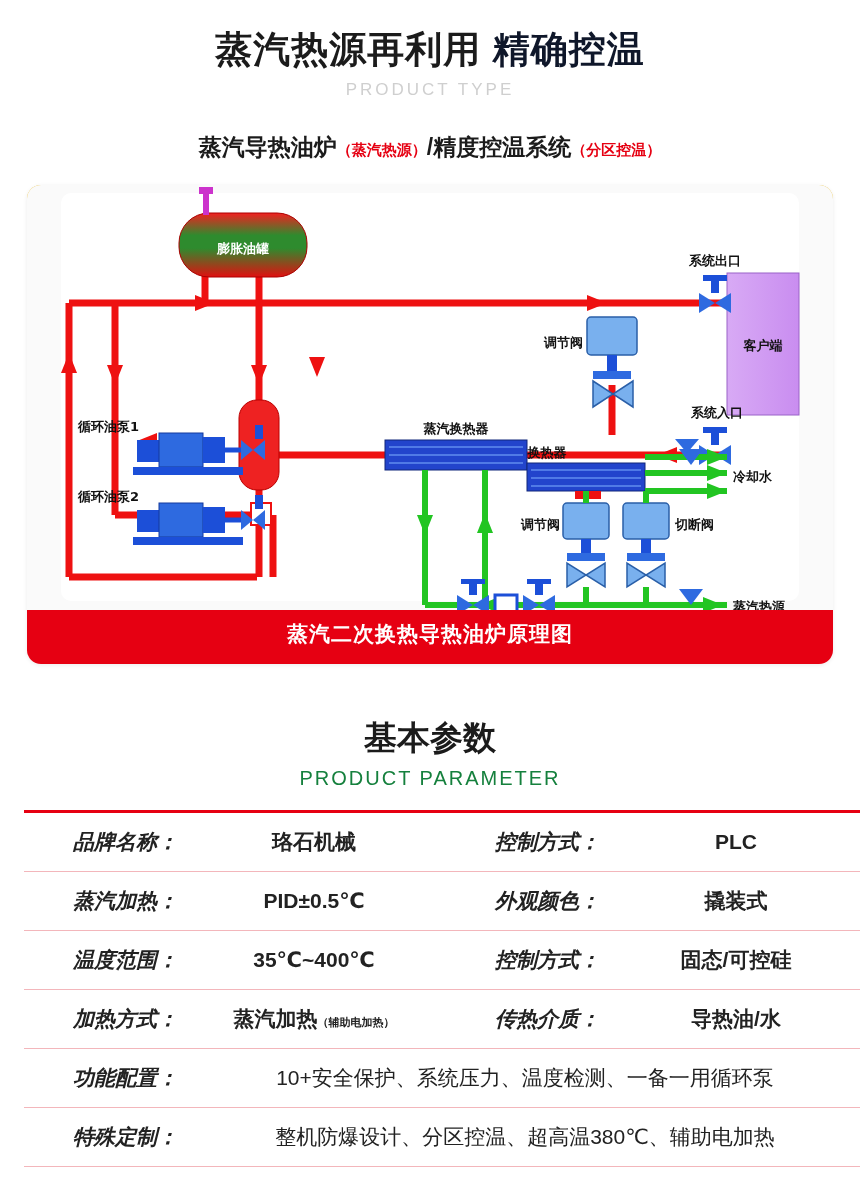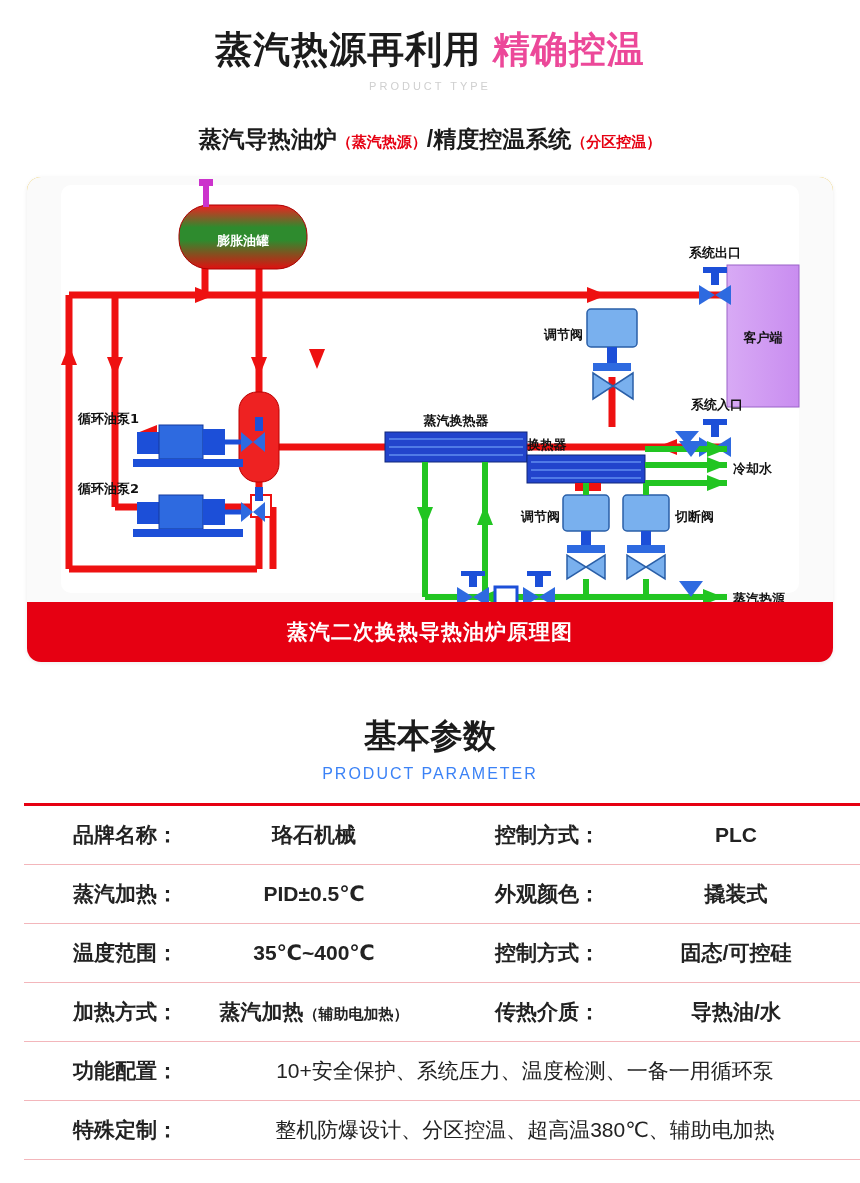--- a/index.html
+++ b/index.html
@@ -28,25 +28,25 @@
     text-align: center;
   }
   .title-main {
     font-size: 37px;
     font-weight: bold;
     letter-spacing: 1px;
     color: #1b1b1b;
     line-height: 1.2;
   }
   .title-main .accent {
-    color: #ec4899;
+    color: #0f172a;
   }
   .title-sub-en {
     margin-top: 8px;
-    font-size: 11px;
+    font-size: 17px;
     letter-spacing: 3px;
     color: #cfcfcf;
     font-weight: normal;
   }
   .title-row2 {
     margin-top: 32px;
     font-size: 23px;
     font-weight: bold;
     color: #1b1b1b;
   }
@@ -78,39 +78,39 @@
   .diagram-area svg {
     position: absolute;
     top: 0; left: 0;
   }
   .diagram-caption {
     background: #e60012;
     color: #fff;
     text-align: center;
     font-size: 21px;
     font-weight: bold;
-    padding: 16px 0 16px 0;
+    padding: 10px 0 16px 0;
     letter-spacing: 1px;
   }
 
   
   .param-header {
     text-align: center;
     margin-top: 52px;
   }
   .param-title {
     font-size: 33px;
     font-weight: bold;
     color: #1b1b1b;
   }
   .param-title-en {
     margin-top: 6px;
-    font-size: 16px;
+    font-size: 20px;
     letter-spacing: 2px;
-    color: #3b82f6;
+    color: #15803d;
   }
 
   .table-wrap {
     margin: 20px auto 0 auto;
     width: 812px;
   }
   table.params {
     width: 100%;
     border-collapse: collapse;
     table-layout: fixed;
@@ -125,28 +125,29 @@
     padding: 15px 4px;
     font-size: 21px;
     vertical-align: middle;
   }
   td.label {
     text-align: right;
     font-weight: bold;
     width: 150px;
     white-space: nowrap;
     padding-right: 10px;
+    font-style: italic;
   }
   td.value {
     text-align: center;
     width: 256px;
     font-weight: bold;
   }
   td.value .note {
-    font-size: 15px;
+    font-size: 11px;
   }
   td.full {
     text-align: center;
     font-size: 21px;
   }
   .nowrap { white-space: nowrap; }
 </style>
 </head>
 <body>
 

